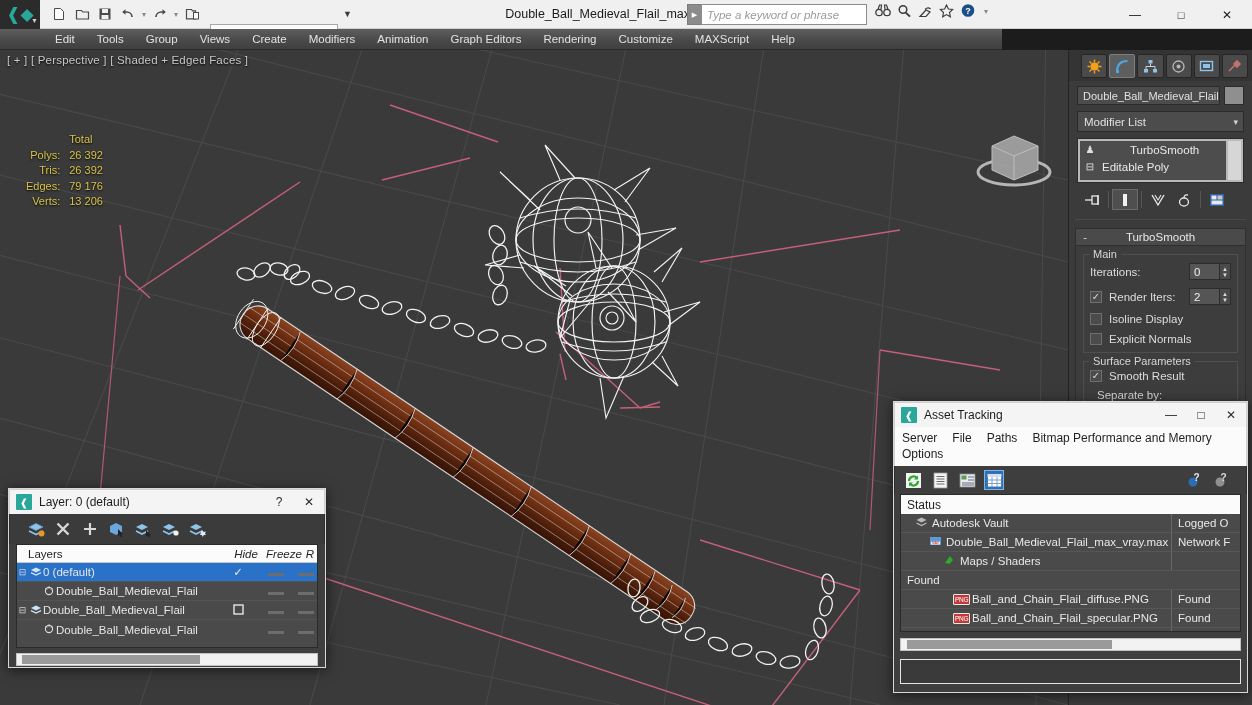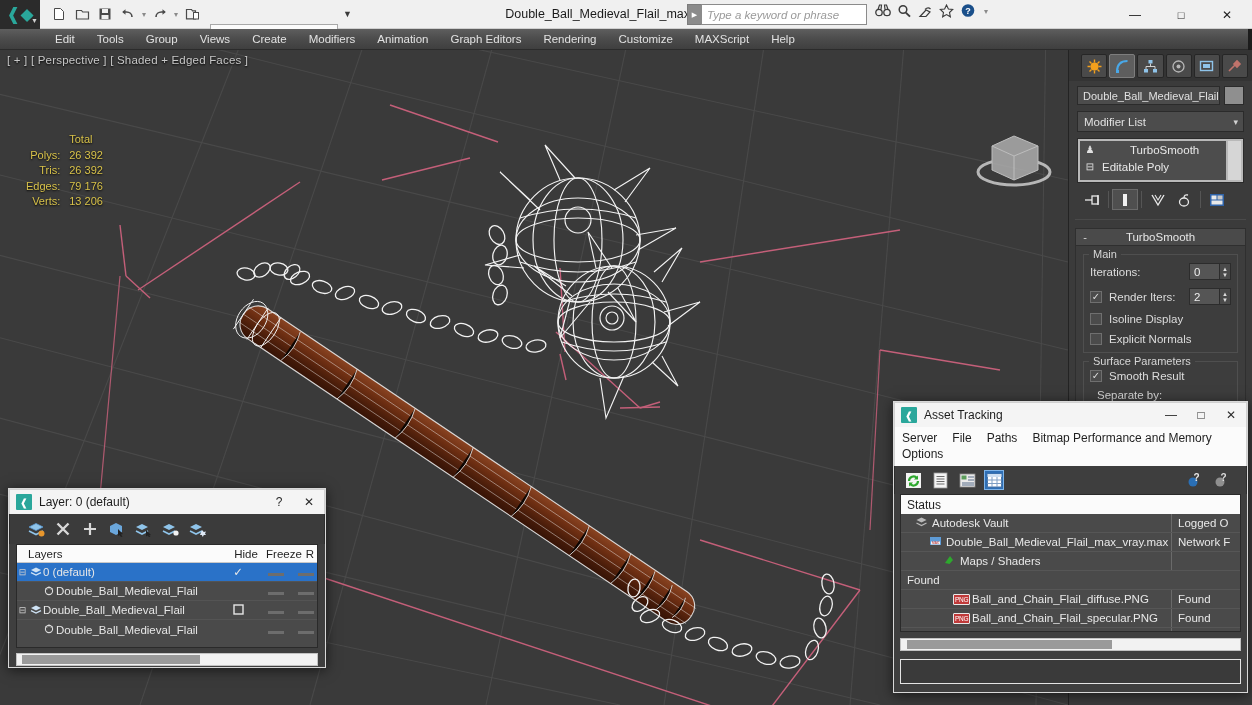--- a/index.html
+++ b/index.html
@@ -67,21 +67,21 @@
   .ti-help { color: #1a4f8a; font-size: 14px; }
   .wctl {
     position: absolute; top: 0; height: 29px; display: flex; align-items: center;
   }
   .wbtn { width: 46px; height: 29px; display: flex; align-items: center; justify-content: center;
           color: #202020; font-size: 12px; }
   .wbtn.sq { font-size: 11px; }
 
   
   .menubar {
-    position: absolute; left: 0; top: 29px; width: 1248px; height: 21px;
+    position: absolute; left: 0; top: 29px; width: 1002px; height: 21px;
     background: linear-gradient(180deg,#5e5e5e 0%,#4c4c4c 48%,#3f3f3f 100%);
     display: flex; align-items: center; padding-left: 44px;
     border-bottom: 1px solid #2b2b2b;
   }
   .menu-item {
     color: #e2e2e2; font-size: 11.5px; padding: 0 11px; line-height: 21px;
     white-space: nowrap;
   }
 
   
@@ -208,21 +208,21 @@
   }
   .lt-ico { width: 18px; height: 18px; display: flex; align-items: center; justify-content: center; }
   .layer-body {
     margin: 0 7px; background: #4a4a4a; border: 1px solid #2a2a2a; height: 104px;
   }
   .layer-head {
     height: 18px; background: #fbfbfb; display: flex; align-items: center;
     color: #1f1f1f; font-size: 11.5px; border-bottom: 1px solid #c8c8c8;
   }
   .lh-name { flex: 1; padding-left: 11px; }
-  .lh-c { width: 38px; text-align: center; }
+  .lh-c { width: 38px; text-align: center; font-style: italic; }
   .layer-rows { background: #4a4a4a; }
   .lrow { height: 19px; display: flex; align-items: center; font-size: 11.5px; color: #e6e6e6;
           border-bottom: 1px solid #545454; }
   .lrow.sel { background: #2a72c8; }
   .lrow .expander { width: 11px; text-align: center; color: #cfcfcf; font-size: 9px; }
   .lrow .licon { width: 15px; text-align: center; font-size: 10px; }
   .lrow .lname { flex: 1; }
   .lrow .lc { width: 38px; text-align: center; }
   .dash { display: inline-block; width: 16px; height: 3px; background: #6d6d6d; }
   .layer-hscroll {

